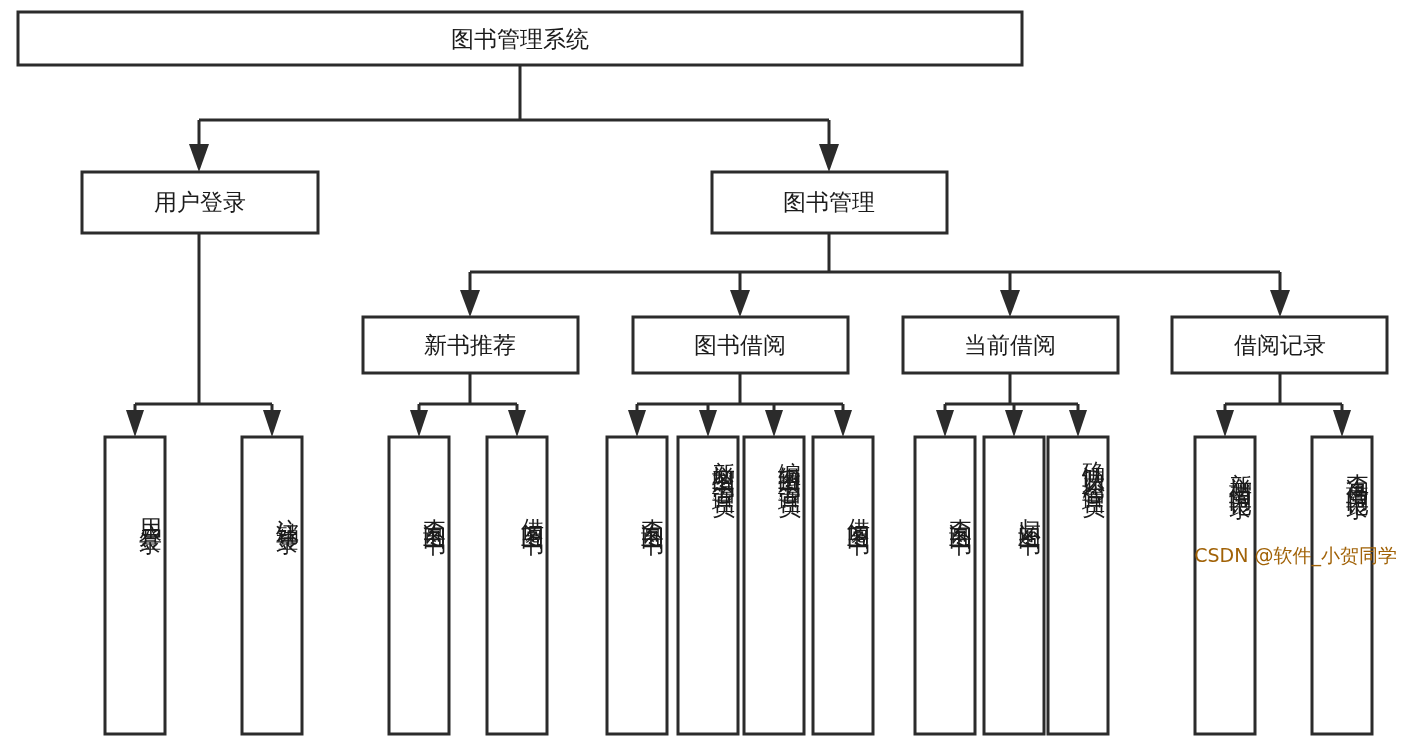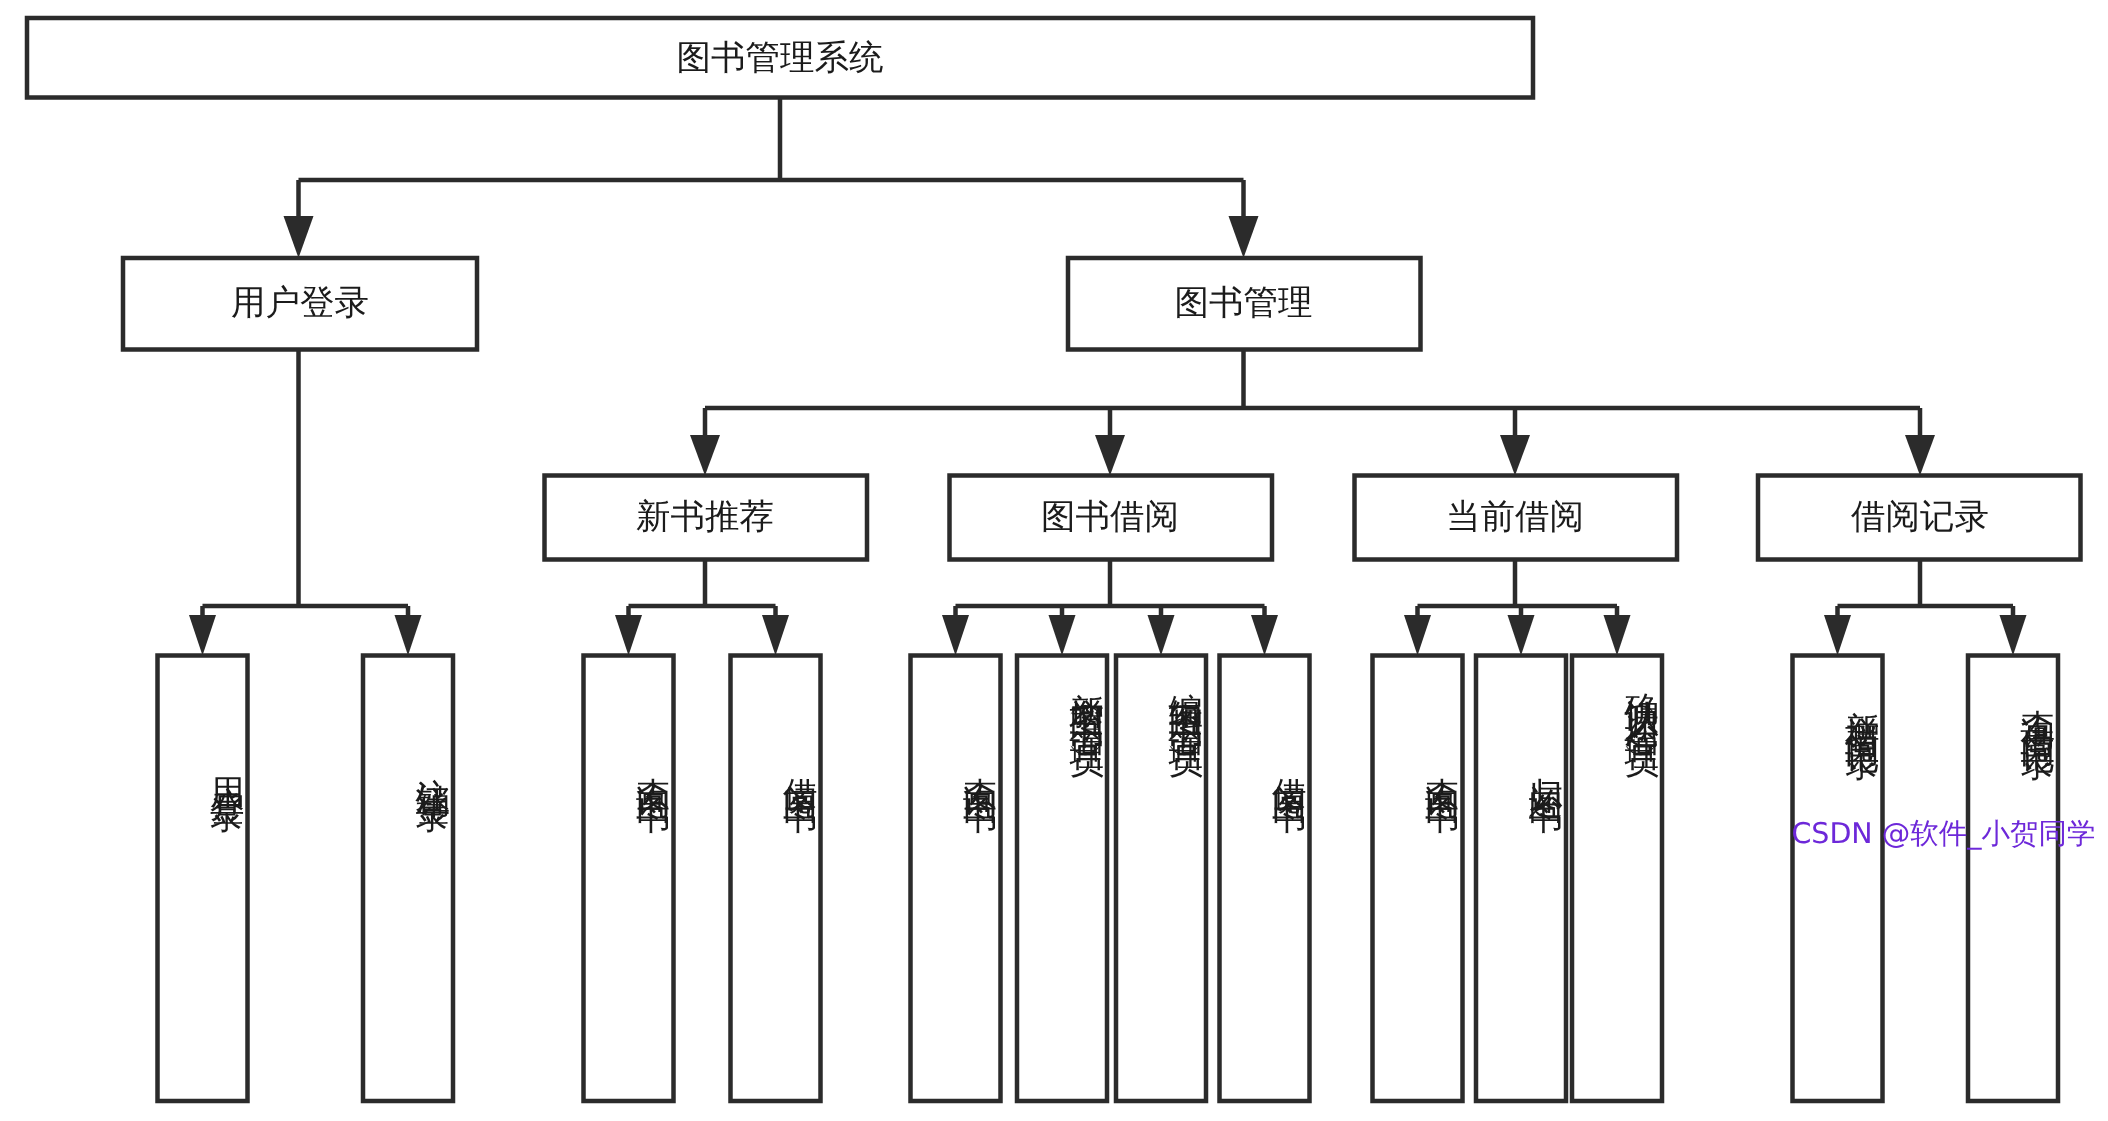--- a/index.html
+++ b/index.html
@@ -60,21 +60,21 @@
     white-space: nowrap;
     text-align: center;
     pointer-events: none;
   }
   .watermark {
     position: absolute;
     right: 8px;
     bottom: 4px;
     font-family: "DejaVu Sans", "Liberation Sans", sans-serif;
     font-size: 19px;
-    color: #6d28d9;
+    color: #a16207;
     white-space: nowrap;
   }
 </style>
 </head>
 <body>
 
 <div id="diagram-root">
 
   <svg class="chart-svg" viewBox="0 0 1405 747">
 

